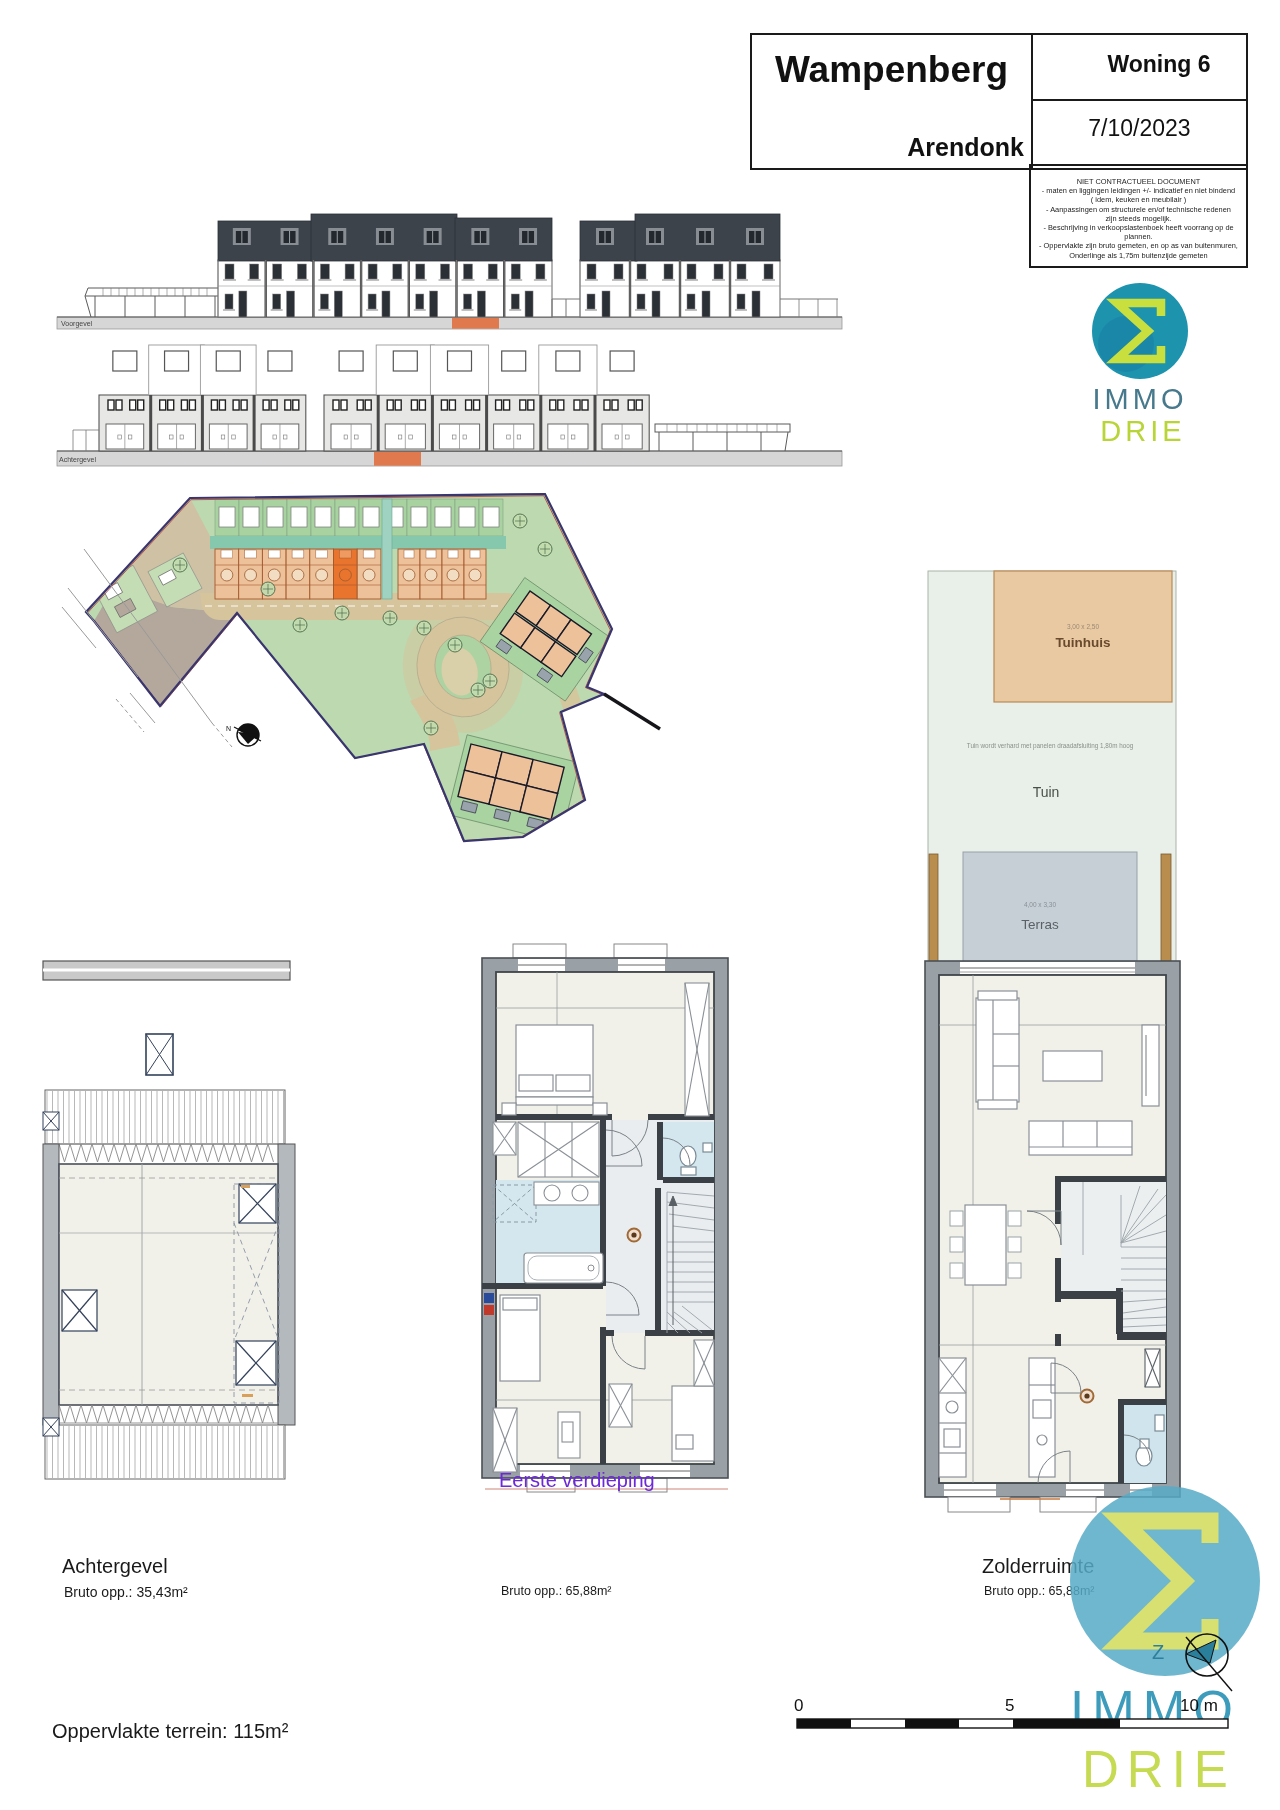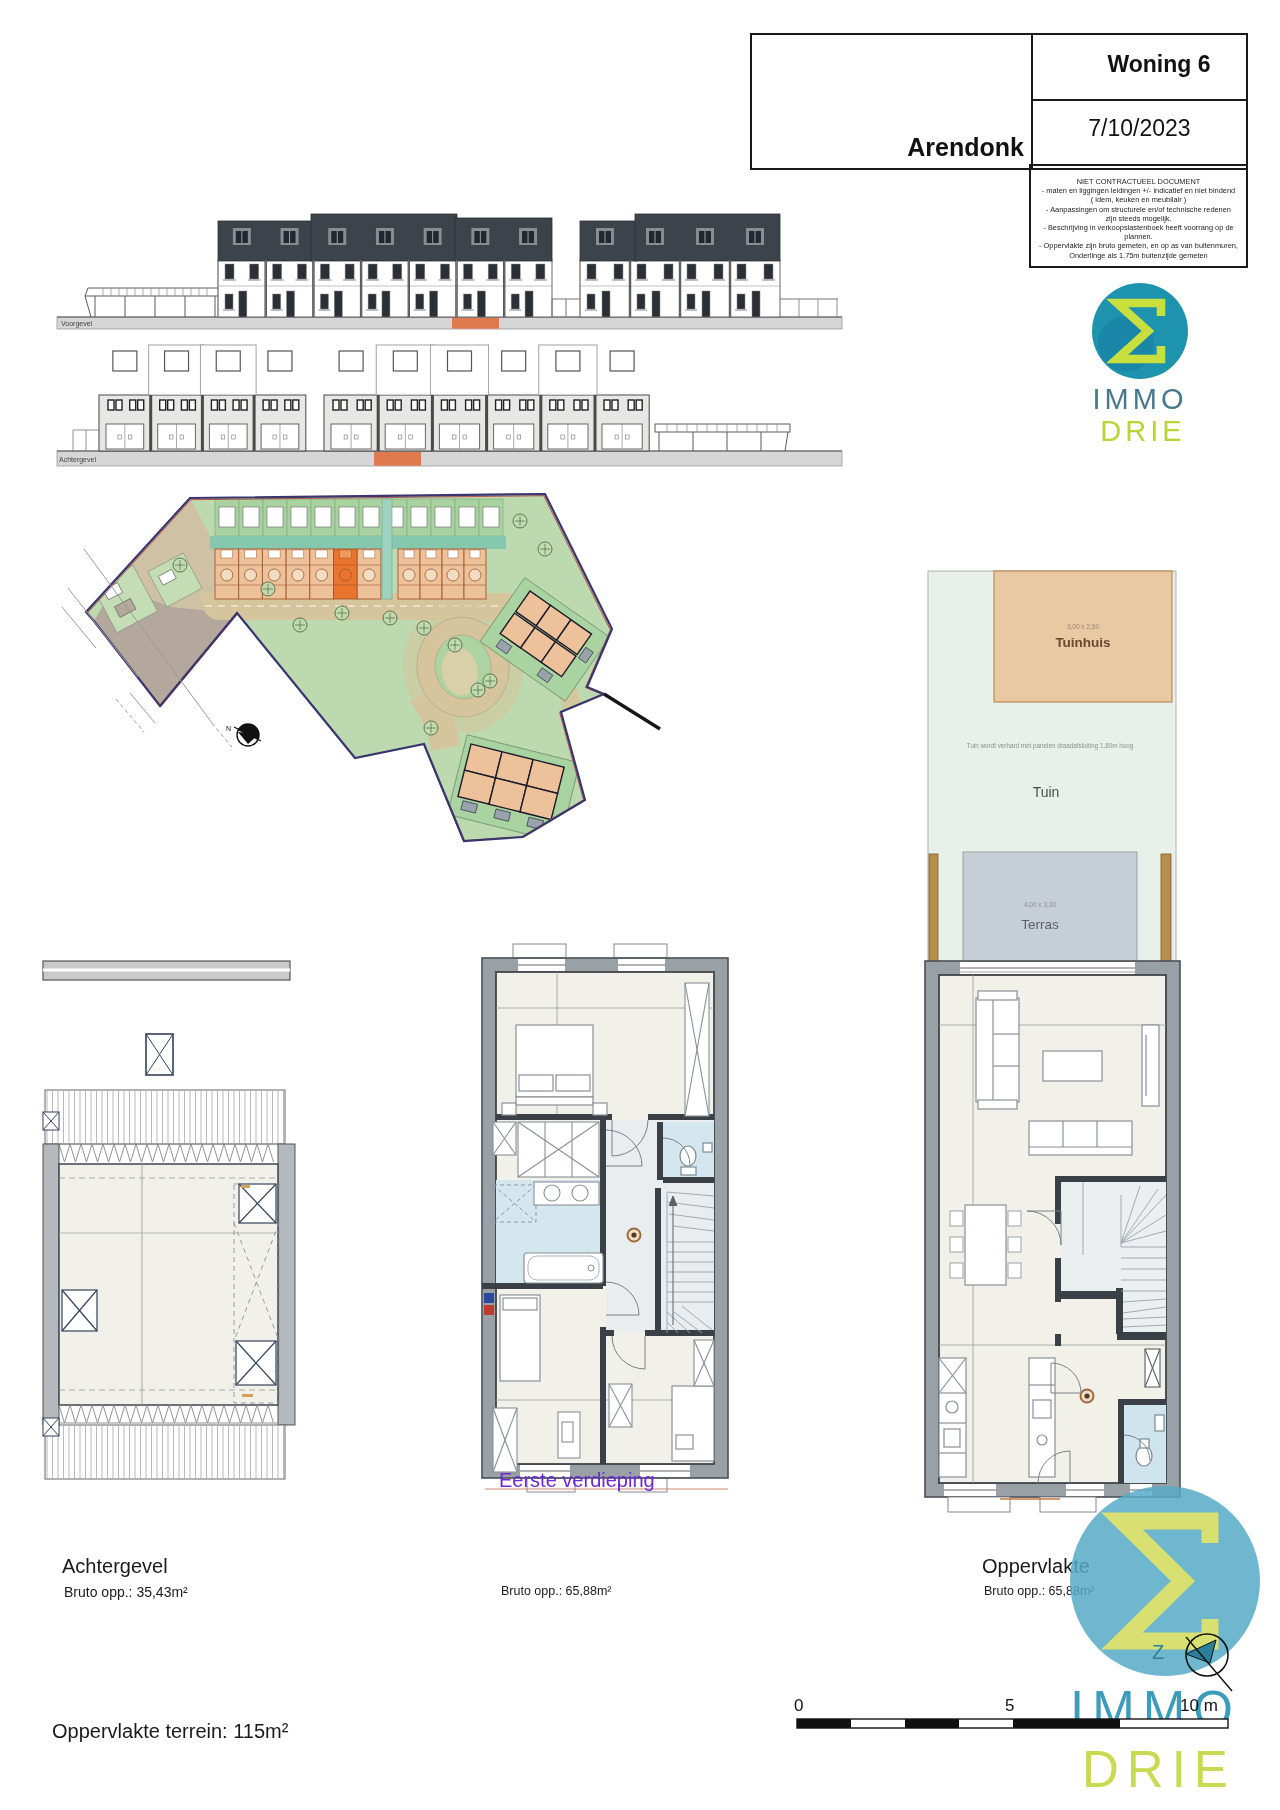--- a/index.html
+++ b/index.html
@@ -10,20 +10,21 @@
 </head>
 <body>
 <div id="page">
 
 <div class="abs" style="left:750px;top:33px;width:494px;height:133px;border:2px solid #1a1a1a;">
 
   <div class="abs" style="left:279px;top:0;width:2px;height:133px;background:#1a1a1a;"></div>
 
   <div class="abs" style="left:281px;top:64px;width:213px;height:2px;background:#1a1a1a;"></div>
 
+  <div class="abs" style="left:0;top:14px;width:279px;text-align:center;font-size:37px;font-weight:bold;color:#111;">Wampenberg</div>
 
   <div class="abs" style="left:0;top:98px;width:272px;text-align:right;font-size:25px;font-weight:bold;color:#111;">Arendonk</div>
 
   <div class="abs" style="left:281px;top:16px;width:252px;text-align:center;font-size:23px;font-weight:bold;color:#111;">Woning 6</div>
 
   <div class="abs" style="left:281px;top:80px;width:213px;text-align:center;font-size:23px;color:#111;">7/10/2023</div>
 </div>
 
 <div class="abs" style="left:1029px;top:164px;width:215px;height:89px;border:2px solid #1a1a1a;font-size:7.4px;line-height:9.2px;text-align:center;color:#222;padding-top:11px;">
   NIET CONTRACTUEEL DOCUMENT<br>
@@ -1144,21 +1145,21 @@
 </svg>
 
 <div class="abs" style="left:62px;top:1555px;font-size:20px;color:#1a1a1a;">Achtergevel</div>
 
 <div class="abs" style="left:64px;top:1584px;font-size:14px;color:#1a1a1a;">Bruto opp.: 35,43m²</div>
 
 <div class="abs" style="left:499px;top:1469px;font-size:20px;color:#6d28d9;">Eerste verdieping</div>
 
 <div class="abs" style="left:501px;top:1584px;font-size:12.5px;color:#1a1a1a;">Bruto opp.: 65,88m²</div>
 
-<div class="abs" style="left:982px;top:1555px;font-size:20px;color:#1a1a1a;">Oppervlakte</div>
+<div class="abs" style="left:982px;top:1555px;font-size:20px;color:#1a1a1a;">Zolderruimte</div>
 
 <div class="abs" style="left:984px;top:1584px;font-size:12.5px;color:#1a1a1a;">Bruto opp.: 65,88m²</div>
 
 <div class="abs" style="left:52px;top:1720px;font-size:20px;color:#1a1a1a;">Oppervlakte terrein: 115m²</div>
 
 <svg class="abs" style="left:1040px;top:1480px;" width="240" height="330" viewBox="0 0 240 330">
 
   <circle cx="125" cy="101" r="95" fill="#56aac6" opacity="0.85"></circle>
 
   <polyline points="170,63 170,41 82,41 143,101 82,161 170,161 170,139" fill="none" stroke="#dce26a" stroke-width="17" stroke-linejoin="miter" stroke-miterlimit="6" opacity="0.95"></polyline>

